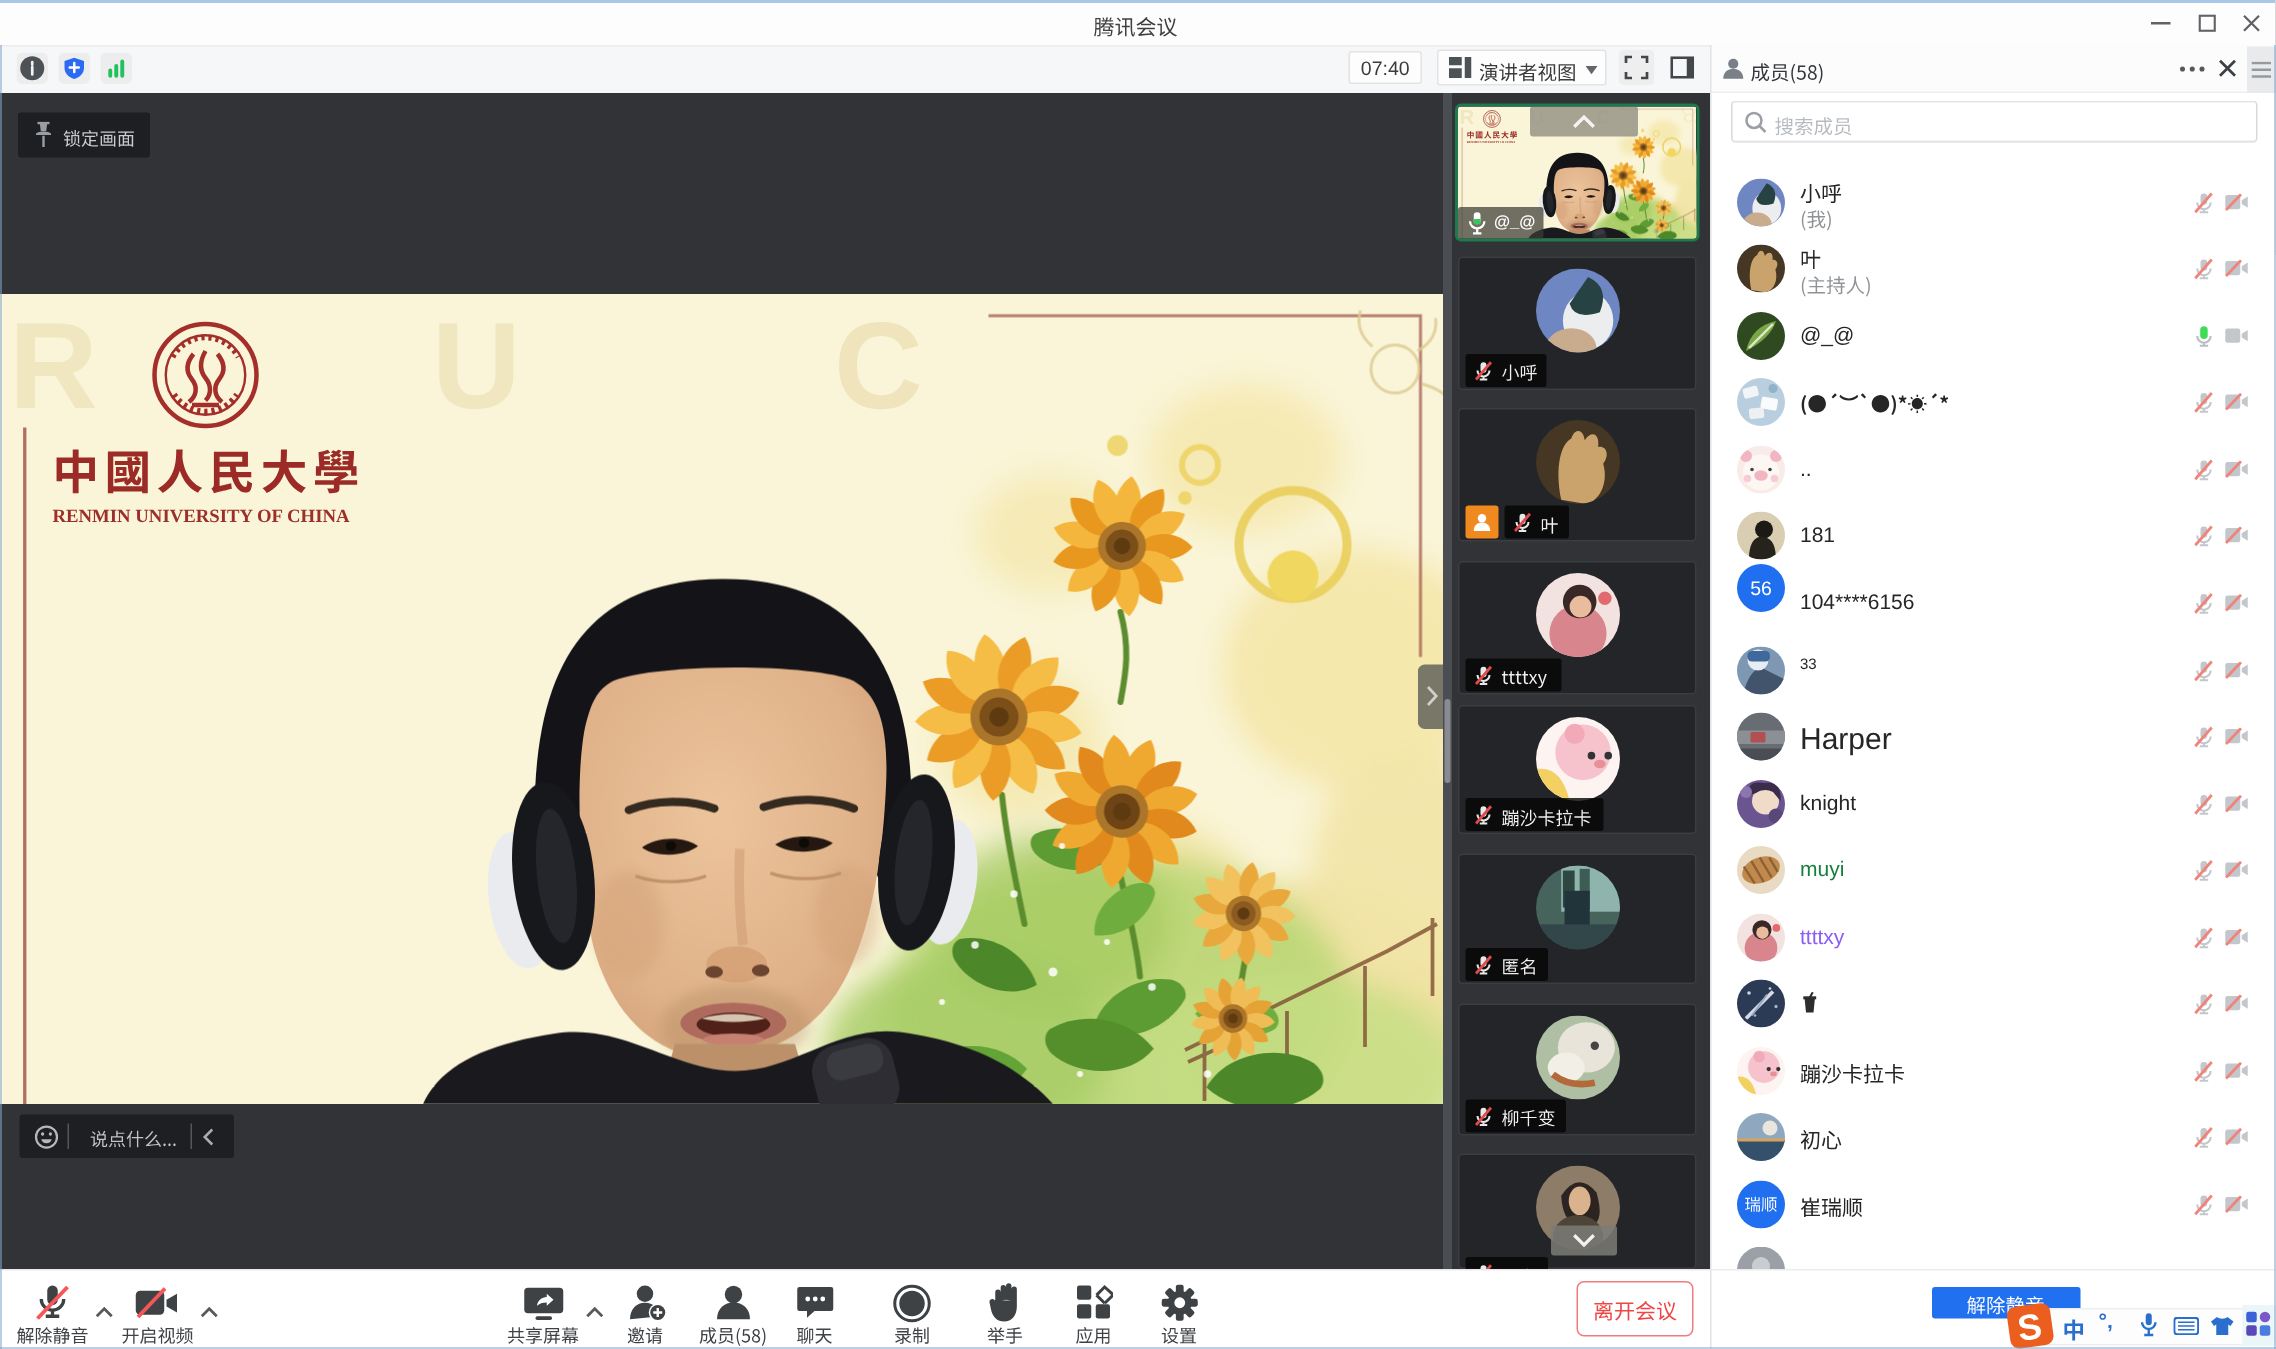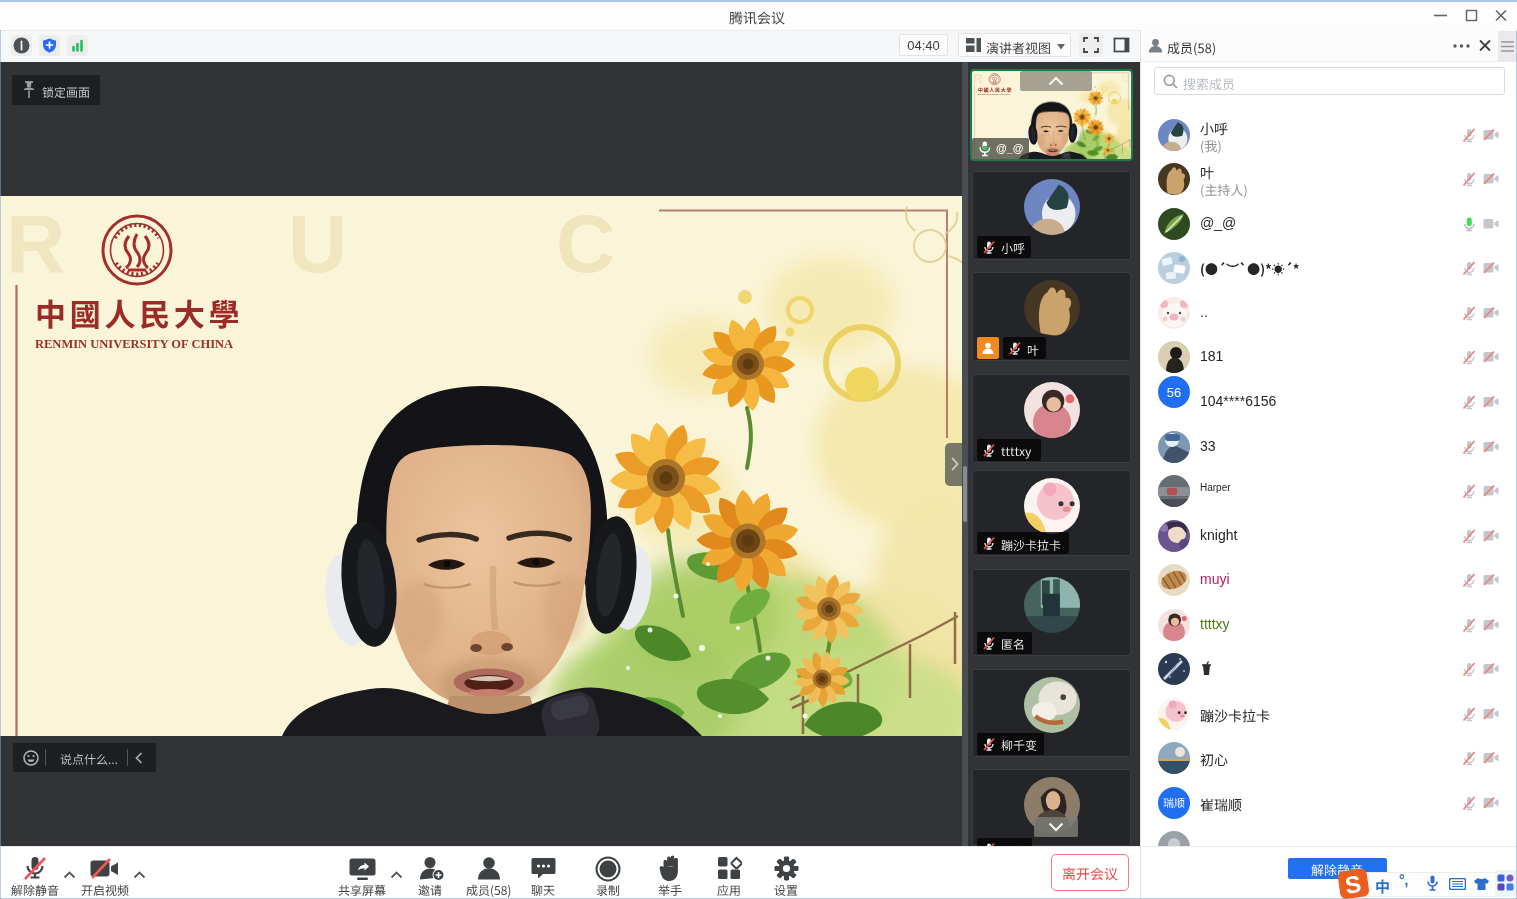--- a/index.html
+++ b/index.html
@@ -21,21 +21,21 @@
       <rect x="0" y="0" width="21" height="21" rx="4" fill="#ededee"></rect>
       <circle cx="10.5" cy="10.5" r="8" fill="#4d5257"></circle>
       <path d="M10.5,6.4 v1.6 M10.5,9.6 v5" stroke="#f4f4f4" stroke-width="1.8" stroke-linecap="round"></path>
       <rect x="28" y="0" width="21" height="21" rx="4" fill="#ededee"></rect>
       <path d="M38.5,3.5 l6.5,2.2 v4.4 c0,3.8 -2.7,6.3 -6.5,7.6 c-3.8,-1.3 -6.5,-3.8 -6.5,-7.6 v-4.4 Z" fill="#2b6bf3"></path>
       <path d="M38.5,7 v6 M35.5,10 h6" stroke="#fff" stroke-width="1.7" stroke-linecap="round"></path>
       <rect x="56" y="0" width="21" height="21" rx="4" fill="#ededee"></rect>
       <path d="M62.5,15.5 v-3.5 M66.5,15.5 v-6.5 M70.5,15.5 v-9.5" stroke="#22c05f" stroke-width="2.6" stroke-linecap="round"></path>
     </svg>
 <div class="abs" style="left:899px;top:34px;width:49px;height:22px;background:#fdfdfd;border:1px solid #e3e3e3;border-radius:2px"></div>
-<div class="abs" style="left:899px;top:37.5px;width:49px;text-align:center;font-size:13px;color:#3b3b3b">04:40</div>
+<div class="abs" style="left:899px;top:37.5px;width:49px;text-align:center;font-size:13px;color:#3b3b3b">07:40</div>
 <div class="abs" style="left:958px;top:33px;width:113px;height:24px;background:#fdfdfd;border:1px solid #e3e3e3;border-radius:2px"></div>
 <svg class="abs" style="left:966px;top:38px" width="15" height="15">
 <path d="M0,0 h8.5 v5.5 h-8.5 Z M0,7.5 h8.5 v6.5 h-8.5 Z M10.5,0 h4.5 v14 h-4.5 Z" fill="#4d5257"></path>
 </svg>
 <svg style="position:absolute;left:986.0px;top:38.0px;overflow:visible" width="67" height="19">
       <path transform="translate(0,15.1)" d="M8.7 -0.8C9.7 -0.3 10.9 0.5 11.5 1L12.3 0.4C11.6 -0.1 10.4 -0.9 9.5 -1.3ZM6.3 -1.2C5.6 -0.7 4.4 -0.1 3.4 0.2C3.6 0.4 4 0.8 4.1 1C5.1 0.5 6.4 -0.2 7.3 -0.9ZM1.2 -10C1.9 -9.7 2.8 -9.2 3.2 -8.8L3.8 -9.6C3.4 -9.9 2.5 -10.4 1.8 -10.7ZM0.5 -6.5C1.1 -6.2 2 -5.7 2.5 -5.4L3 -6.2C2.6 -6.5 1.7 -6.9 1 -7.2ZM0.8 0.1 1.7 0.7C2.3 -0.5 3 -2.1 3.6 -3.4L2.8 -4C2.2 -2.6 1.4 -0.9 0.8 0.1ZM7 -10.8C7.1 -10.5 7.3 -10 7.5 -9.7H4V-7.6H4.9V-8.9H11.1V-7.6H12.1V-9.7H8.6C8.4 -10.1 8.2 -10.6 7.9 -11ZM5.3 -3.3H7.5V-2.2H5.3ZM8.4 -3.3H10.7V-2.2H8.4ZM5.3 -5.1H7.5V-4H5.3ZM8.4 -5.1H10.7V-4H8.4ZM4.9 -7.7V-6.9H7.5V-5.9H4.5V-1.4H11.6V-5.9H8.4V-6.9H11V-7.7ZM14.4 -10.2C15 -9.5 15.9 -8.6 16.3 -8L17 -8.7C16.6 -9.3 15.7 -10.1 15 -10.7ZM13.5 -6.8V-5.9H15.4V-1.4C15.4 -0.8 14.9 -0.4 14.7 -0.2C14.9 0 15.2 0.5 15.2 0.7C15.4 0.4 15.7 0.2 17.9 -1.5C17.8 -1.7 17.6 -2.1 17.5 -2.3L16.3 -1.4V-6.8ZM22.7 -7.4V-4.4H20.4L20.4 -5V-7.4ZM19.4 -10.9V-8.4H17.6V-7.4H19.4V-5L19.4 -4.4H17.4V-3.4H19.3C19.2 -2 18.7 -0.6 17.5 0.4C17.7 0.6 18.1 0.9 18.3 1.1C19.7 -0.1 20.2 -1.7 20.3 -3.4H22.7V1H23.6V-3.4H25.5V-4.4H23.6V-7.4H25.2V-8.4H23.6V-10.9H22.7V-8.4H20.4V-10.9ZM36.9 -10.5C36.4 -9.9 35.9 -9.3 35.4 -8.7V-9.3H32.1V-10.9H31.2V-9.3H27.8V-8.4H31.2V-6.7H26.7V-5.9H31.8C30.1 -4.8 28.3 -3.9 26.4 -3.3C26.6 -3.1 26.9 -2.7 27 -2.5C27.8 -2.8 28.7 -3.1 29.4 -3.5V1H30.4V0.6H35.7V1H36.7V-4.5H31.3C32 -4.9 32.7 -5.4 33.4 -5.9H38.3V-6.7H34.5C35.7 -7.7 36.8 -8.8 37.7 -10ZM32.1 -6.7V-8.4H35.1C34.5 -7.8 33.8 -7.3 33.1 -6.7ZM30.4 -1.6H35.7V-0.2H30.4ZM30.4 -2.4V-3.7H35.7V-2.4ZM44.9 -10.3V-3.4H45.8V-9.4H49.8V-3.4H50.8V-10.3ZM41 -10.5C41.5 -9.9 42 -9.2 42.2 -8.7L43 -9.3C42.8 -9.7 42.2 -10.4 41.7 -10.9ZM47.3 -8.4V-5.9C47.3 -3.9 46.9 -1.4 43.6 0.3C43.8 0.5 44.1 0.8 44.2 1.1C46.2 0 47.2 -1.4 47.7 -2.8V-0.3C47.7 0.6 48.1 0.8 49 0.8H50.1C51.3 0.8 51.4 0.3 51.5 -1.7C51.3 -1.8 51 -1.9 50.7 -2.1C50.7 -0.2 50.6 0.1 50.2 0.1H49.1C48.7 0.1 48.6 0 48.6 -0.4V-3.6H48C48.2 -4.4 48.2 -5.2 48.2 -5.9V-8.4ZM39.8 -8.7V-7.8H43C42.2 -6.1 40.8 -4.5 39.5 -3.6C39.6 -3.4 39.9 -2.9 40 -2.7C40.5 -3 41 -3.5 41.5 -4V1H42.4V-4.6C42.8 -4 43.4 -3.2 43.7 -2.8L44.3 -3.6C44 -3.9 43.1 -5 42.6 -5.5C43.3 -6.4 43.8 -7.4 44.2 -8.4L43.6 -8.7L43.5 -8.7ZM56.9 -3.6C57.9 -3.4 59.2 -3 60 -2.6L60.4 -3.2C59.6 -3.6 58.3 -4 57.3 -4.2ZM55.6 -2C57.4 -1.8 59.6 -1.2 60.9 -0.8L61.3 -1.5C60 -1.9 57.8 -2.4 56 -2.6ZM53.1 -10.3V1H54V0.5H62.9V1H63.9V-10.3ZM54 -0.4V-9.5H62.9V-0.4ZM57.4 -9.2C56.7 -8.1 55.6 -7.1 54.5 -6.5C54.7 -6.3 55 -6 55.2 -5.9C55.6 -6.1 56 -6.4 56.4 -6.8C56.8 -6.4 57.3 -6 57.8 -5.6C56.7 -5.1 55.4 -4.7 54.3 -4.5C54.4 -4.3 54.6 -3.9 54.7 -3.7C56 -4 57.4 -4.5 58.6 -5.1C59.7 -4.6 60.9 -4.1 62.2 -3.8C62.3 -4.1 62.5 -4.4 62.7 -4.6C61.6 -4.8 60.4 -5.1 59.4 -5.6C60.4 -6.3 61.2 -7 61.7 -7.9L61.2 -8.2L61 -8.2H57.7C57.9 -8.4 58 -8.7 58.2 -8.9ZM56.9 -7.3 57 -7.4H60.4C59.9 -6.9 59.3 -6.4 58.6 -6C57.9 -6.4 57.3 -6.9 56.9 -7.3Z" fill="#3b3b3b"></path>
     </svg>
 <svg class="abs" style="left:1057px;top:44px" width="9" height="6">
       <path d="M0,0 h8 l-4,5.5 Z" fill="#63676c"></path>
     </svg>
@@ -777,21 +777,21 @@
         <clipPath id="lcpn33">
           <circle cx="16.0" cy="16.0" r="16.0"></circle>
         </clipPath>
         <g clip-path="url(#lcpn33)">
           <rect width="32" height="32" fill="#7e98b4"></rect>
           <path d="M4,32 Q8,16.0 16.0,14.0 L32,22.0 L32,32 Z" fill="#41546b"></path>
           <circle cx="14.0" cy="9.0" r="7" fill="#e8edf2"></circle>
           <rect x="7.0" y="3.0" width="15" height="7" rx="3" fill="#3f699c"></rect>
         </g>
       </svg></div>
-<div class="abs" style="left:1200px;top:437.5px;font-size:14px;color:#262626">33</div>
+<div class="abs" style="left:1200px;top:437.5px;font-size:10px;color:#262626">33</div>
 <svg class="abs" style="left:1462px;top:439.54999999999995px" width="14" height="15">
 <rect x="5" y="1" width="4.5" height="7.5" rx="2.2" fill="#c3c7cc"></rect>
 <path d="M2.8,7 a4.5,4.5 0 0 0 9,0 M7.3,11.5 v2 M4.5,13.5 h5.6" stroke="#c3c7cc" stroke-width="1.4" fill="none"></path>
 <path d="M1.5,13.5 L12.5,1" stroke="#f0837a" stroke-width="1.8"></path>
     </svg>
     <svg class="abs" style="left:1483px;top:440.54999999999995px" width="16" height="12">
 <rect x="0.5" y="1" width="10" height="9.5" rx="1.5" fill="#c3c7cc"></rect>
 <path d="M11.5,4.5 L15.5,2 v7.5 L11.5,7 Z" fill="#c3c7cc"></path>
 <path d="M1,11 L11,0.5" stroke="#f0837a" stroke-width="1.8"></path>
     </svg>
@@ -799,21 +799,21 @@
         <clipPath id="lcpharper">
           <circle cx="16.0" cy="16.0" r="16.0"></circle>
         </clipPath>
         <g clip-path="url(#lcpharper)">
           <rect width="32" height="32" fill="#686d73"></rect>
           <rect x="0" y="12.0" width="32" height="9" fill="#8b9096"></rect>
           <rect x="9.0" y="13.0" width="10" height="7" rx="1" fill="#b05050"></rect>
           <rect x="0" y="24.0" width="32" height="32" fill="#4a4e54"></rect>
         </g>
       </svg></div>
-<div class="abs" style="left:1200px;top:482.1px;font-size:10px;color:#262626">Harper</div>
+<div class="abs" style="left:1200px;top:482.1px;font-size:20px;color:#262626">Harper</div>
 <svg class="abs" style="left:1462px;top:484.09999999999997px" width="14" height="15">
 <rect x="5" y="1" width="4.5" height="7.5" rx="2.2" fill="#c3c7cc"></rect>
 <path d="M2.8,7 a4.5,4.5 0 0 0 9,0 M7.3,11.5 v2 M4.5,13.5 h5.6" stroke="#c3c7cc" stroke-width="1.4" fill="none"></path>
 <path d="M1.5,13.5 L12.5,1" stroke="#f0837a" stroke-width="1.8"></path>
     </svg>
     <svg class="abs" style="left:1483px;top:485.09999999999997px" width="16" height="12">
 <rect x="0.5" y="1" width="10" height="9.5" rx="1.5" fill="#c3c7cc"></rect>
 <path d="M11.5,4.5 L15.5,2 v7.5 L11.5,7 Z" fill="#c3c7cc"></path>
 <path d="M1,11 L11,0.5" stroke="#f0837a" stroke-width="1.8"></path>
     </svg>
@@ -845,21 +845,21 @@
           <circle cx="16.0" cy="16.0" r="16.0"></circle>
         </clipPath>
         <g clip-path="url(#lcpmuyi)">
           <rect width="32" height="32" fill="#e9dac4"></rect>
           <g transform="rotate(-20 16.0 16.0)">
             <ellipse cx="16.0" cy="16.0" rx="13" ry="8.5" fill="#c08a4e"></ellipse>
             <path d="M6.0,10.0 L9.0,23.0 M12.0,8.0 L15.0,24.0 M18.0,8.0 L21.0,23.0 M24.0,10.0 L26.0,21.0" stroke="#8f6132" stroke-width="1.6"></path>
           </g>
         </g>
       </svg></div>
-<div class="abs" style="left:1200px;top:571.2px;font-size:14px;color:#be185d">muyi</div>
+<div class="abs" style="left:1200px;top:571.2px;font-size:14px;color:#15803d">muyi</div>
 <svg class="abs" style="left:1462px;top:573.2px" width="14" height="15">
 <rect x="5" y="1" width="4.5" height="7.5" rx="2.2" fill="#c3c7cc"></rect>
 <path d="M2.8,7 a4.5,4.5 0 0 0 9,0 M7.3,11.5 v2 M4.5,13.5 h5.6" stroke="#c3c7cc" stroke-width="1.4" fill="none"></path>
 <path d="M1.5,13.5 L12.5,1" stroke="#f0837a" stroke-width="1.8"></path>
     </svg>
     <svg class="abs" style="left:1483px;top:574.2px" width="16" height="12">
 <rect x="0.5" y="1" width="10" height="9.5" rx="1.5" fill="#c3c7cc"></rect>
 <path d="M11.5,4.5 L15.5,2 v7.5 L11.5,7 Z" fill="#c3c7cc"></path>
 <path d="M1,11 L11,0.5" stroke="#f0837a" stroke-width="1.8"></path>
     </svg>
@@ -868,21 +868,21 @@
           <circle cx="16.0" cy="16.0" r="16.0"></circle>
         </clipPath>
         <g clip-path="url(#cpttttxy32)">
           <rect width="32" height="32" fill="#f3e3e0"></rect>
           <ellipse cx="16.0" cy="23.04" rx="10.88" ry="10.88" fill="#d8858d"></ellipse>
           <circle cx="16.64" cy="10.88" r="6.4" fill="#3a2826"></circle>
           <circle cx="16.96" cy="12.8" r="4.16" fill="#e8bc9c"></circle>
           <circle cx="26.24" cy="9.6" r="2.56" fill="#e06a70"></circle>
         </g>
       </svg></div>
-<div class="abs" style="left:1200px;top:615.8px;font-size:14px;color:#4d7c0f">ttttxy</div>
+<div class="abs" style="left:1200px;top:615.8px;font-size:14px;color:#8b5cf6">ttttxy</div>
 <svg class="abs" style="left:1462px;top:617.75px" width="14" height="15">
 <rect x="5" y="1" width="4.5" height="7.5" rx="2.2" fill="#c3c7cc"></rect>
 <path d="M2.8,7 a4.5,4.5 0 0 0 9,0 M7.3,11.5 v2 M4.5,13.5 h5.6" stroke="#c3c7cc" stroke-width="1.4" fill="none"></path>
 <path d="M1.5,13.5 L12.5,1" stroke="#f0837a" stroke-width="1.8"></path>
     </svg>
     <svg class="abs" style="left:1483px;top:618.75px" width="16" height="12">
 <rect x="0.5" y="1" width="10" height="9.5" rx="1.5" fill="#c3c7cc"></rect>
 <path d="M11.5,4.5 L15.5,2 v7.5 L11.5,7 Z" fill="#c3c7cc"></path>
 <path d="M1,11 L11,0.5" stroke="#f0837a" stroke-width="1.8"></path>
     </svg>

